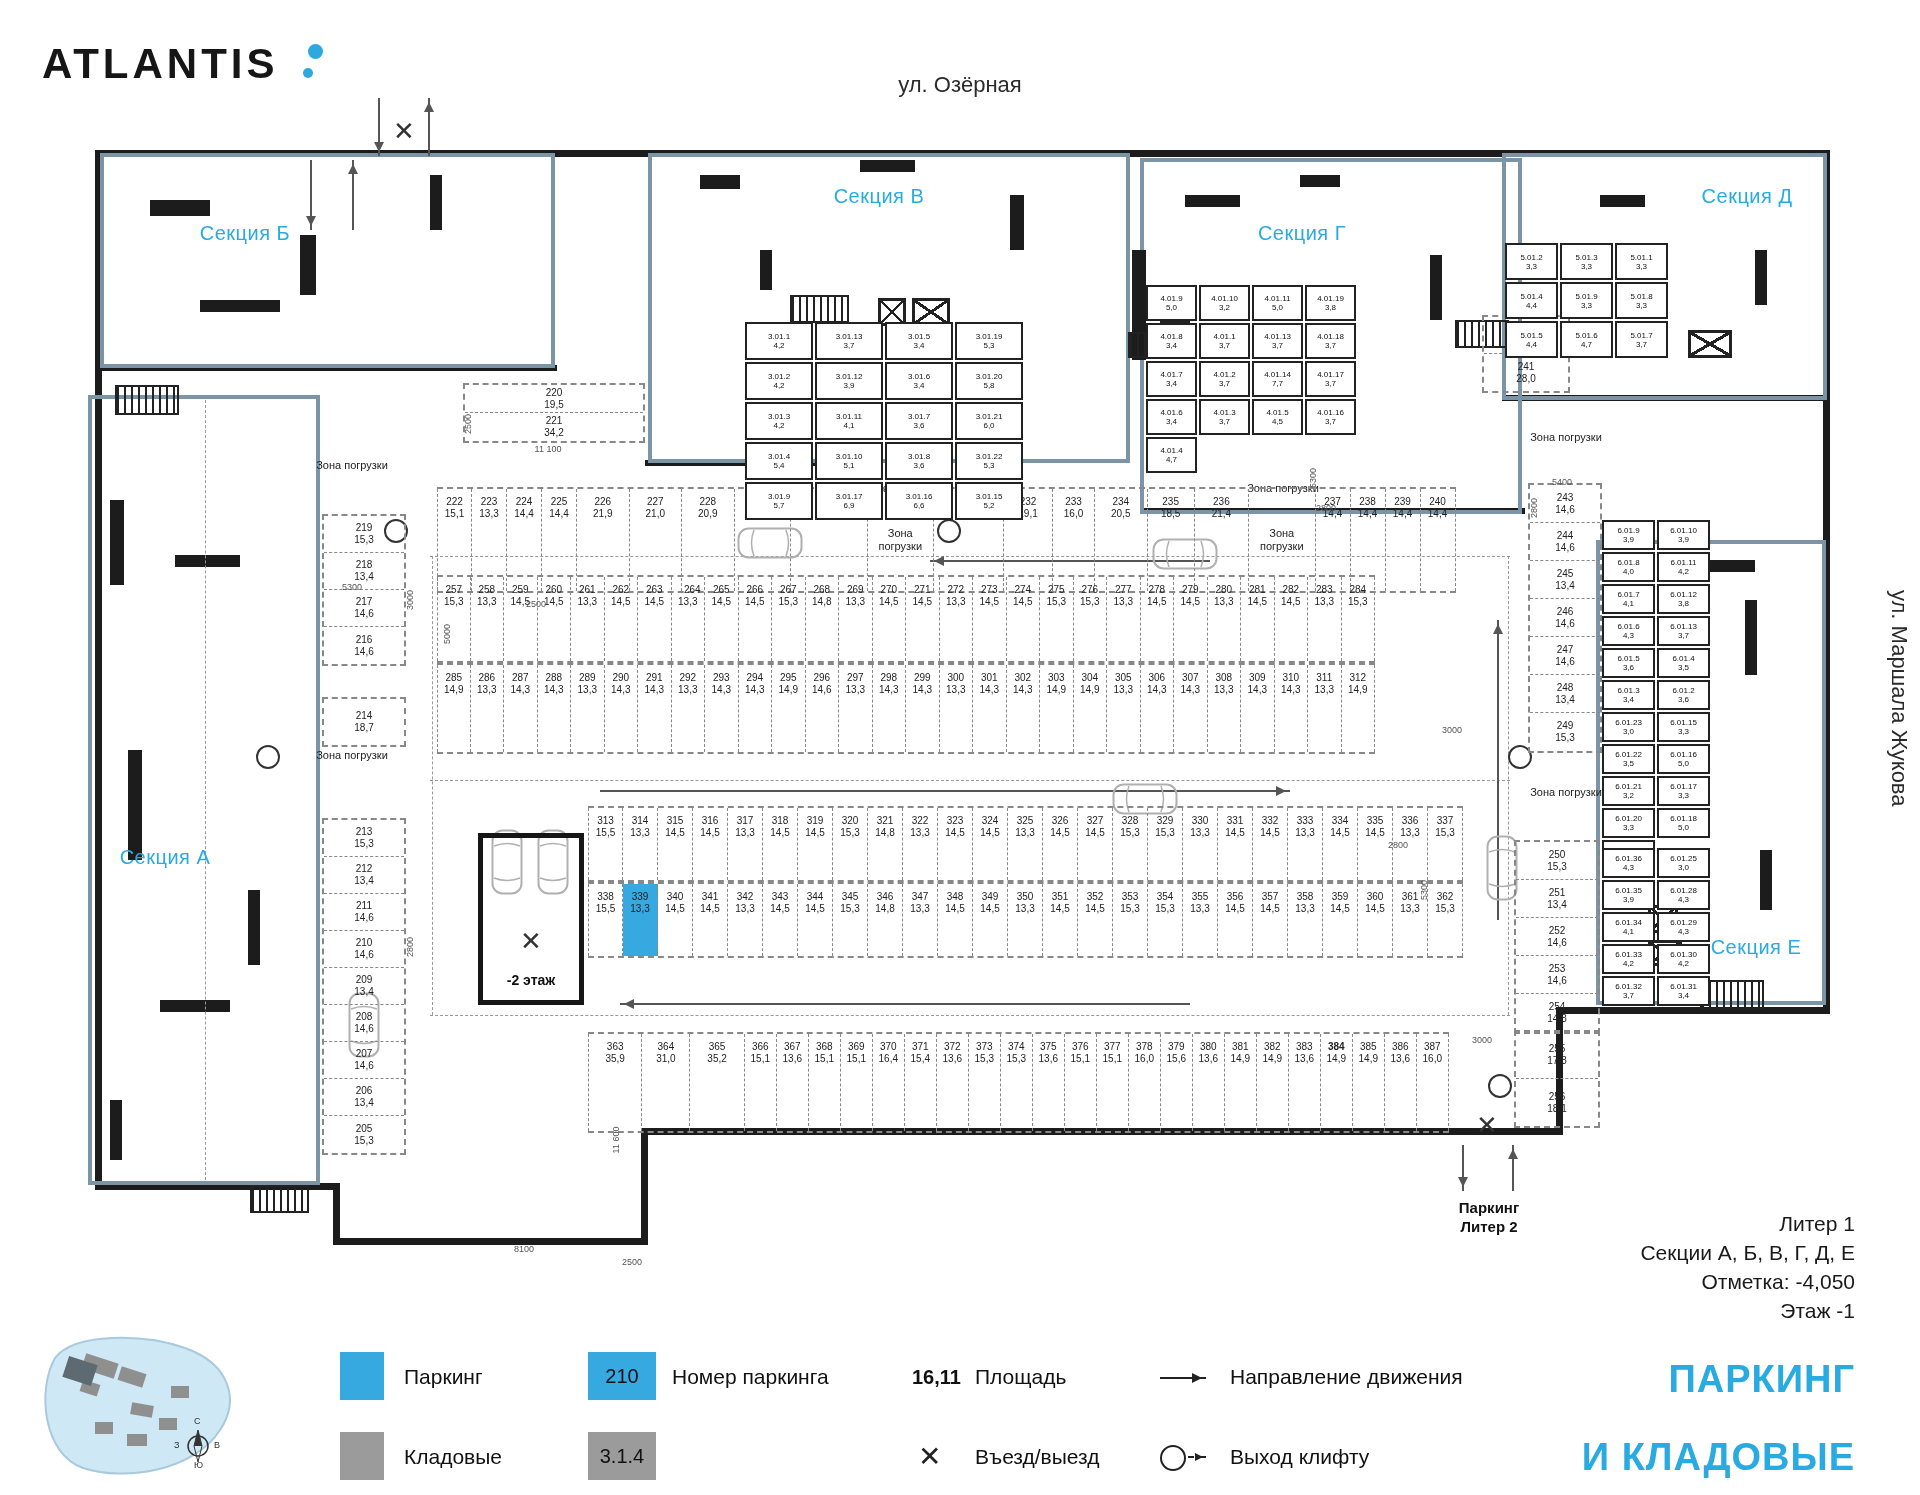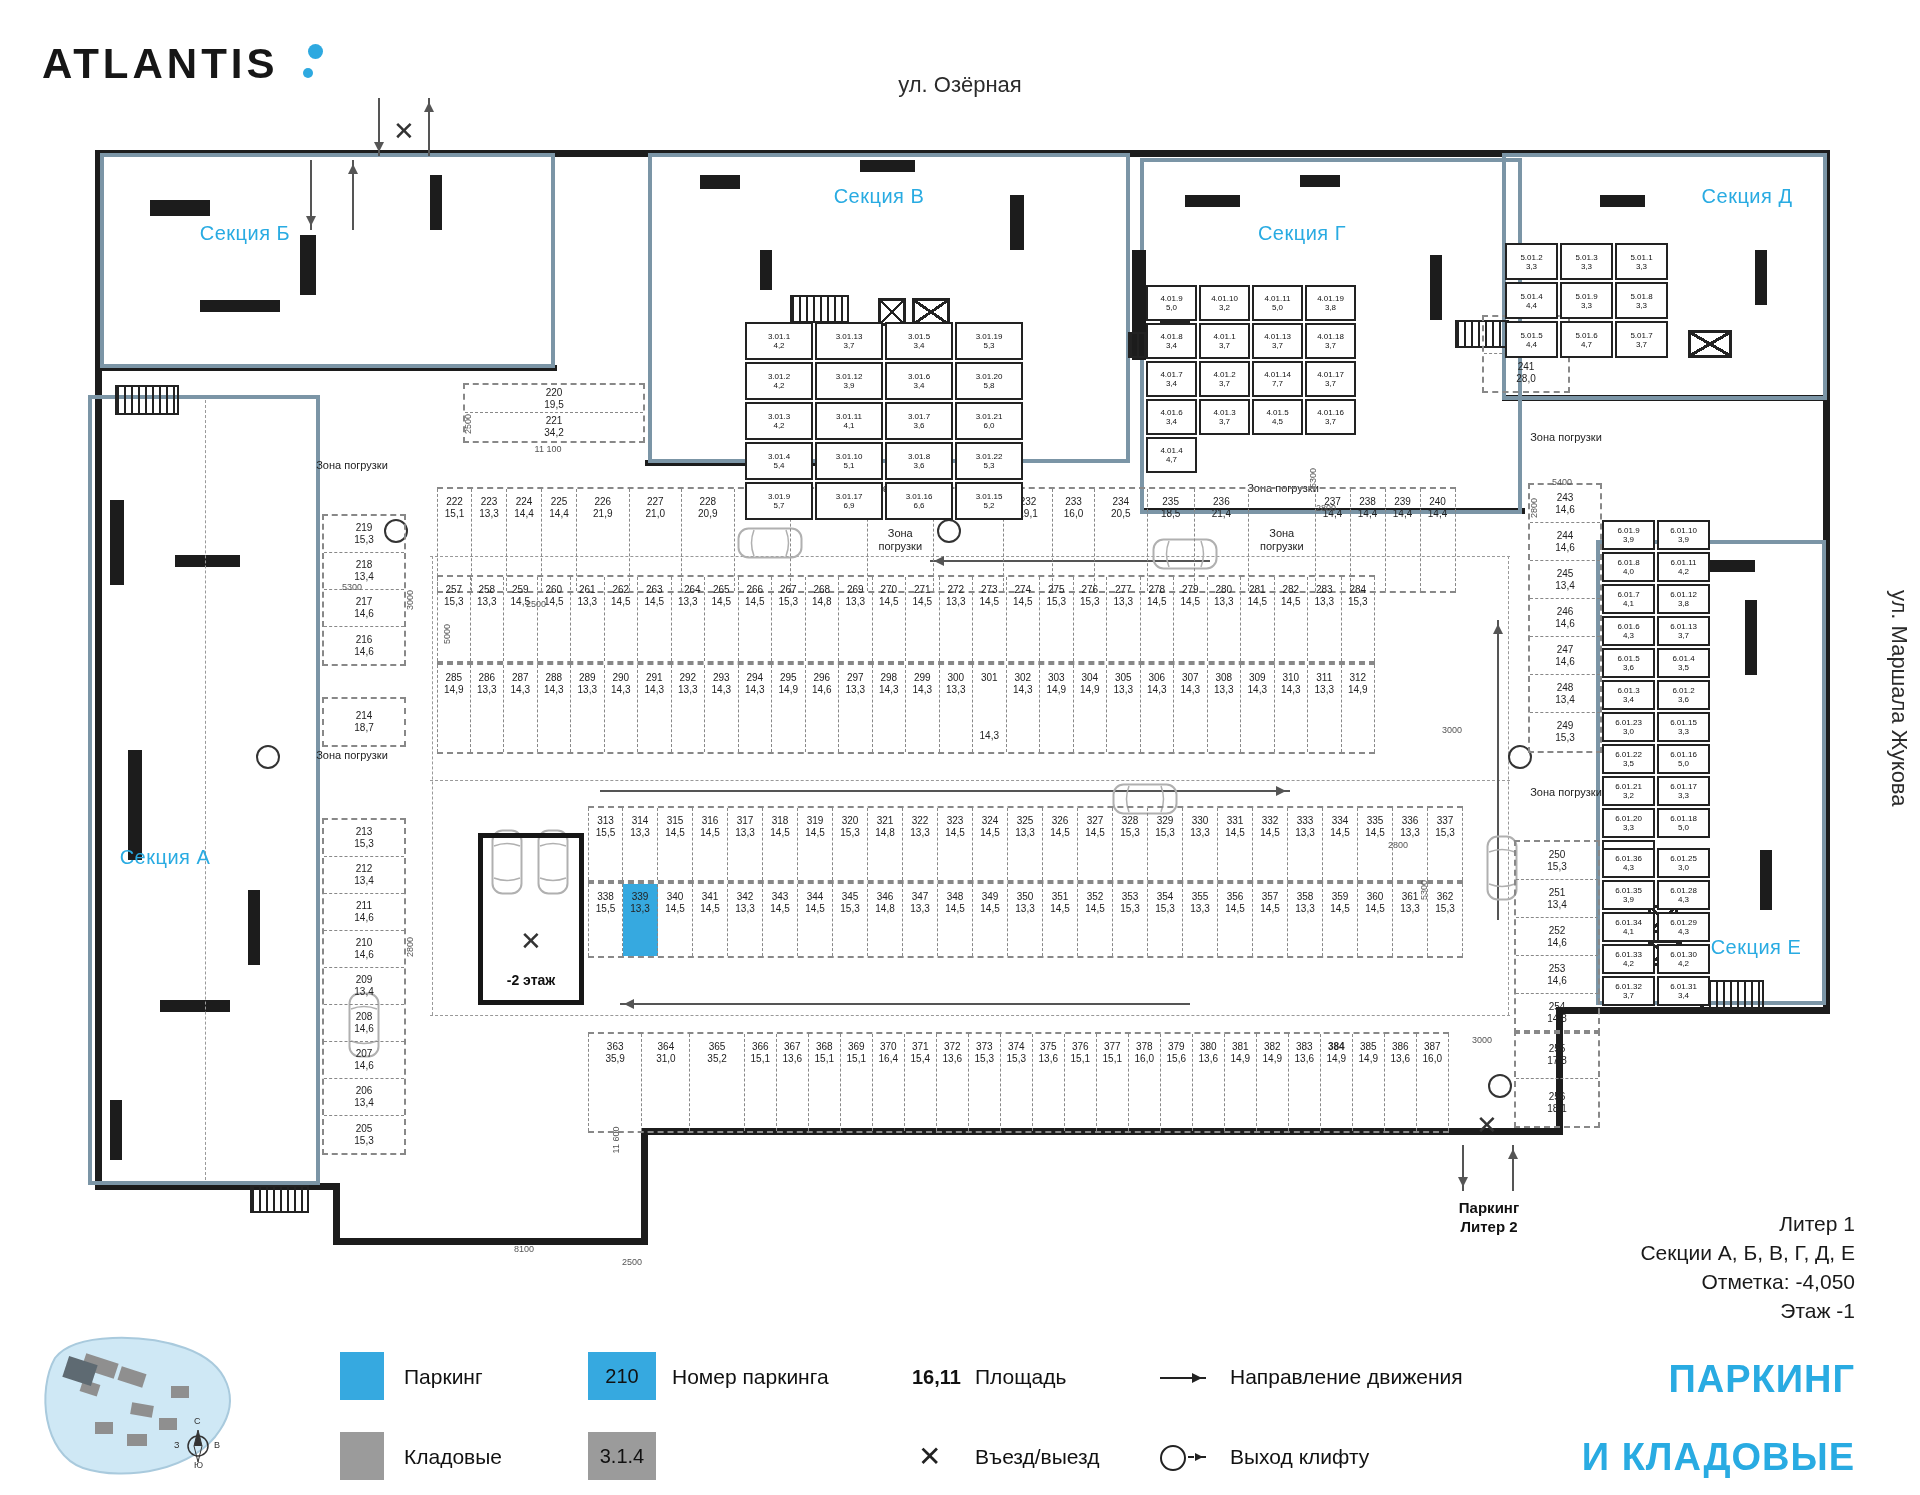--- a/index.html
+++ b/index.html
@@ -441,21 +441,21 @@
           <div>14,3</div>
         </div>
         <div class="pcell" style="width: 33.5px;">
           <div style="font-weight: 400;">299</div>
           <div>14,3</div>
         </div>
         <div class="pcell" style="width: 33.5px;">
           <div style="font-weight: 400;">300</div>
           <div>13,3</div>
         </div>
-        <div class="pcell" style="width: 33.5px; gap: 46px;">
+        <div class="pcell" style="width: 33.5px;">
           <div style="font-weight: 400;">301</div>
           <div>14,3</div>
         </div>
         <div class="pcell" style="width: 33.5px;">
           <div style="font-weight: 400;">302</div>
           <div>14,3</div>
         </div>
         <div class="pcell" style="width: 33.5px;">
           <div style="font-weight: 400;">303</div>
           <div>14,9</div>

